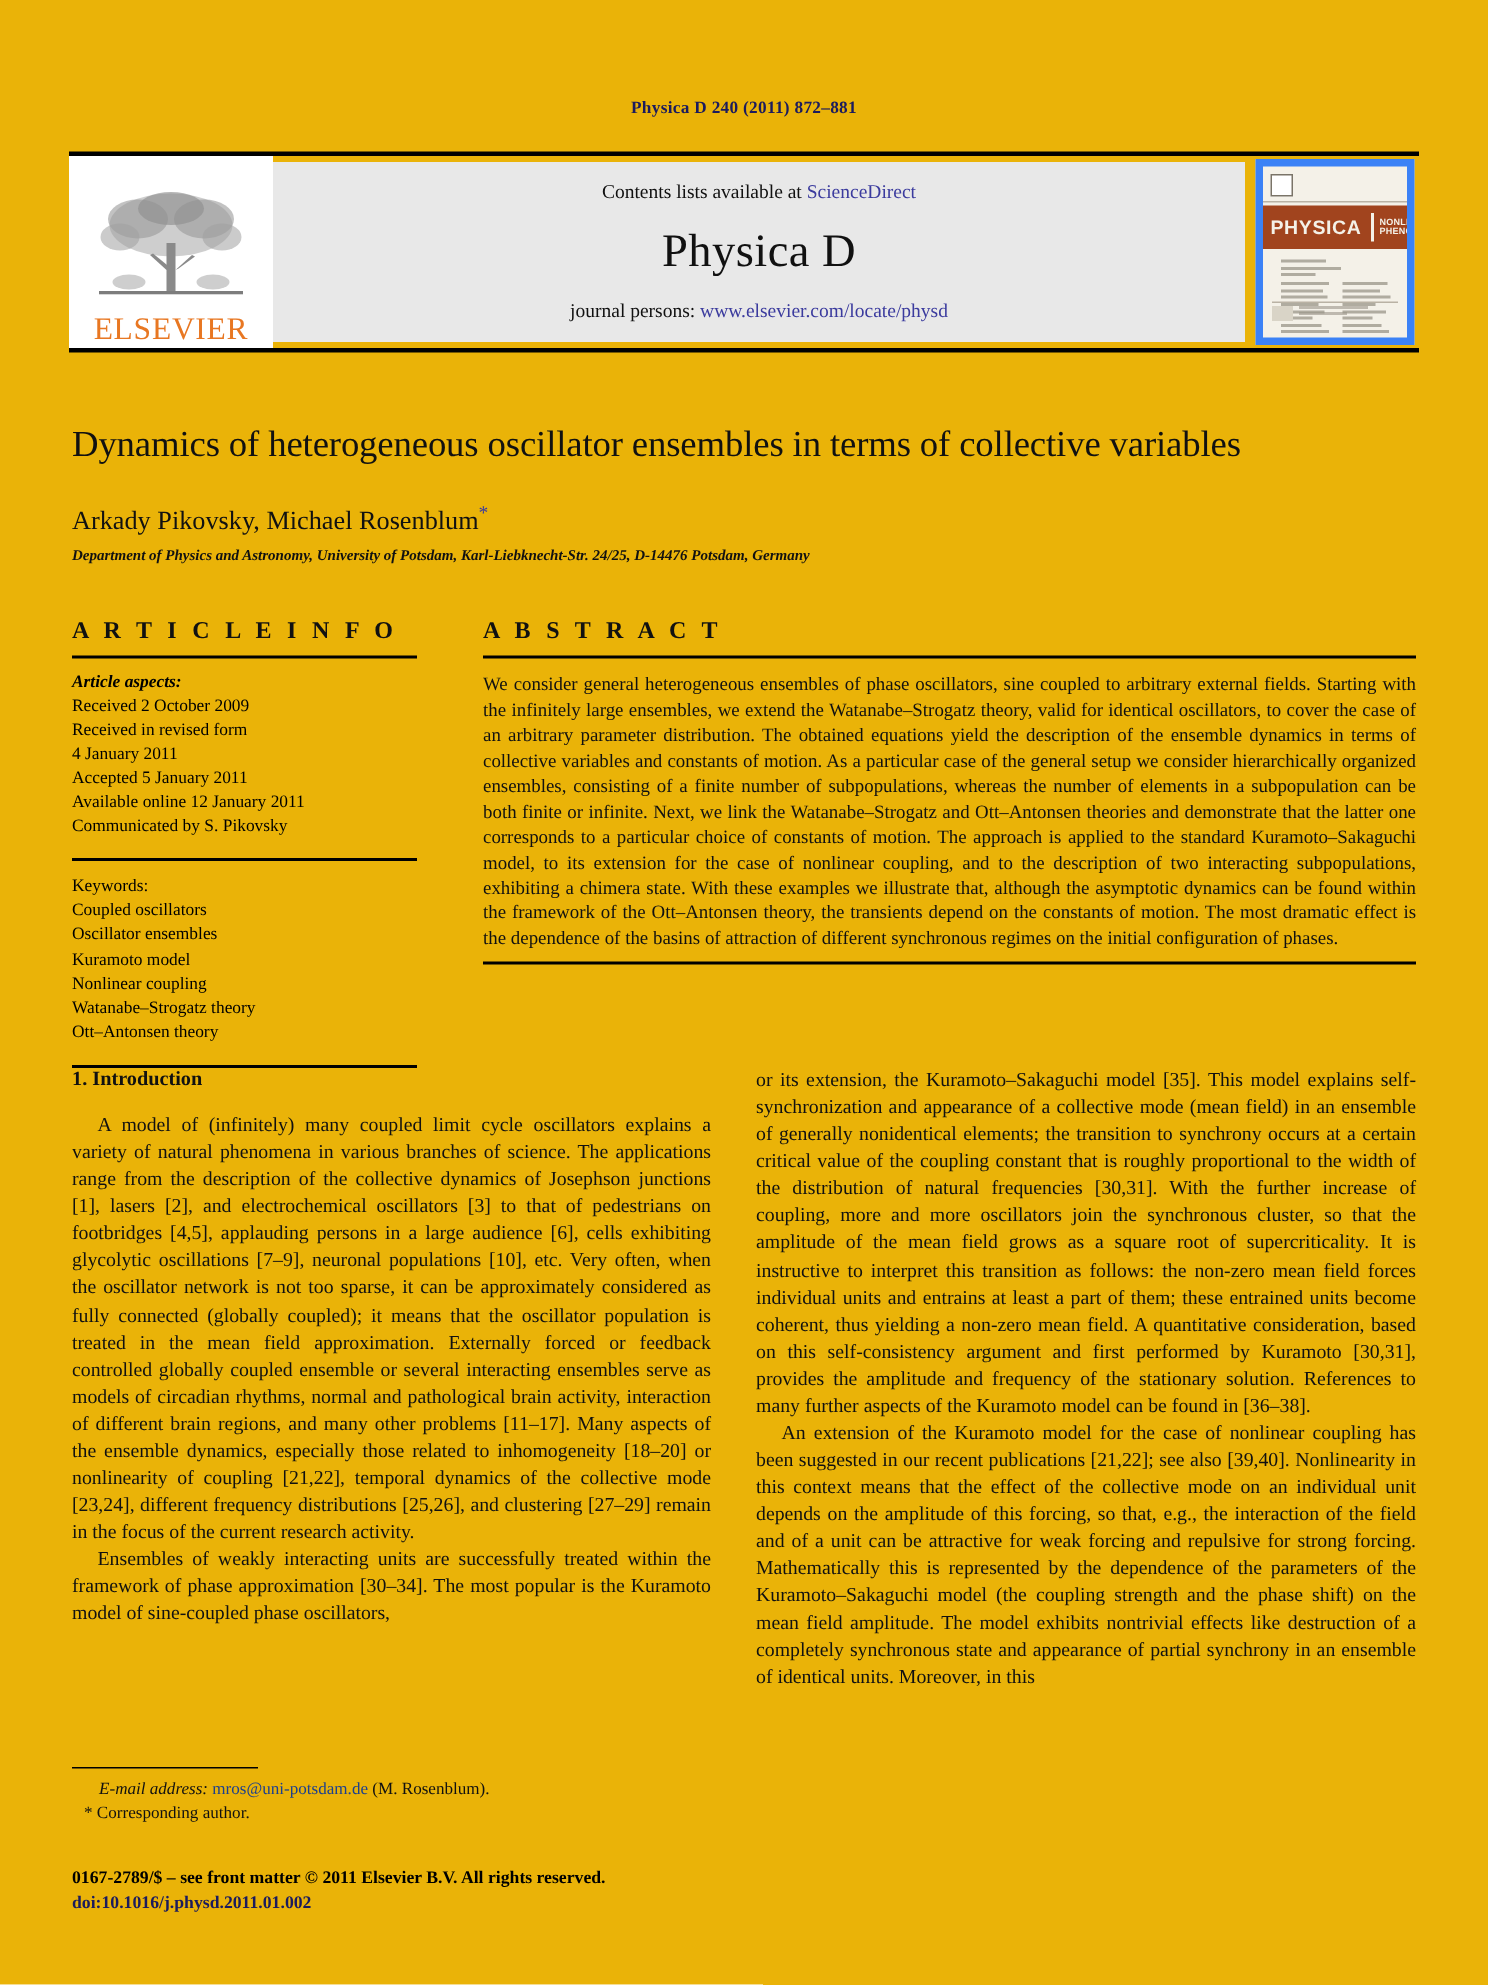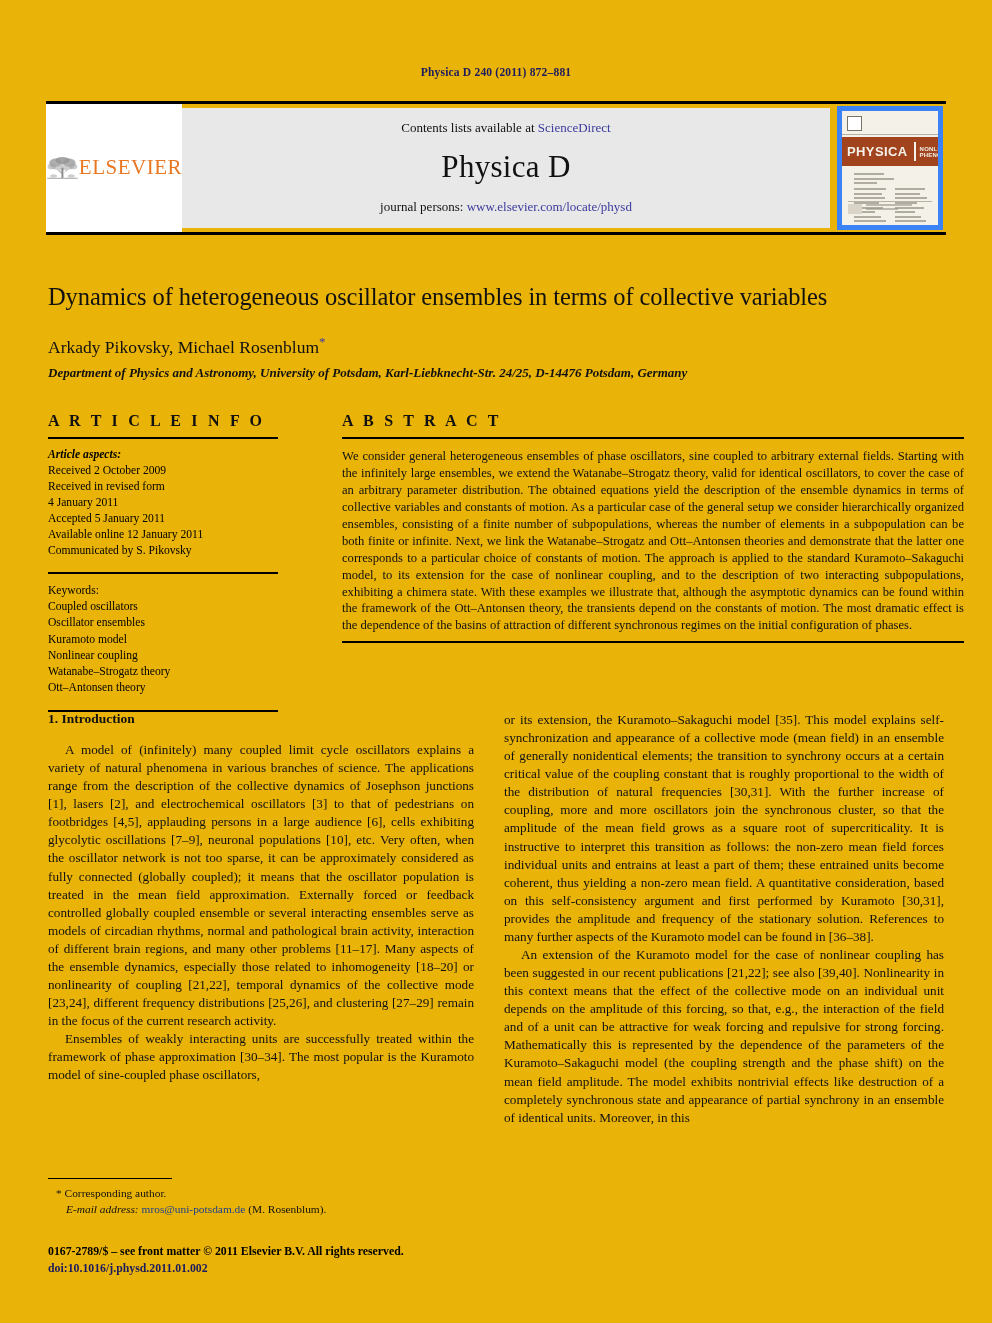--- a/index.html
+++ b/index.html
@@ -51,20 +51,21 @@
     height: 100%;
     display: flex;
     align-items: stretch;
   }
   .elsevier-cell {
     width: 136px;
     flex: 0 0 136px;
     position: relative;
     background: #fff;
     display: flex;
+    flex-direction: column;
     align-items: center;
     justify-content: flex-end;
     padding-bottom: 2px;
     box-sizing: border-box;
   }
   .tree-svg { display:block; margin-top: 4px; }
   .elsevier-word {
     font-family: "Liberation Serif", serif;
     font-size: 21px;
     letter-spacing: 0.5px;
@@ -182,40 +183,39 @@
     color: #111;
     letter-spacing: -0.1px;
   }
   .authors {
     font-size: 17.5px;
     margin-top: 22px;
     color: #111;
   }
   .authors .star { color: #3b3b9e; font-size: 13px; vertical-align: super; }
   .affiliation {
-    font-size: 13px;
+    font-size: 10px;
     font-style: italic;
     font-weight: bold;
     margin-top: 7px;
     color: #111;
   }
 
   
   .info-col {
     position: absolute;
     left: 48px;
     top: 412px;
     width: 230px;
   }
   .abs-col {
     position: absolute;
     left: 322px;
     top: 412px;
     width: 622px;
-    margin-left: 20px;
   }
   .sec-head {
     font-size: 16px;
     font-weight: bold;
     letter-spacing: 3.2px;
     color: #111;
     margin-bottom: 7px;
   }
   .rule-thick { border-top: 2.5px solid #000; }
   .info-body { padding-top: 8px; font-size: 11.6px; line-height: 1.38; }
@@ -447,29 +447,29 @@
     <p class="bd">Ensembles of weakly interacting units are successfully treated within the framework of phase approximation [30–34]. The most popular is the Kuramoto model of sine-coupled phase oscillators,</p>
   </div>
 
   <div class="body-right">
     <p class="bd noindent">or its extension, the Kuramoto–Sakaguchi model [35]. This model explains self-synchronization and appearance of a collective mode (mean field) in an ensemble of generally nonidentical elements; the transition to synchrony occurs at a certain critical value of the coupling constant that is roughly proportional to the width of the distribution of natural frequencies [30,31]. With the further increase of coupling, more and more oscillators join the synchronous cluster, so that the amplitude of the mean field grows as a square root of supercriticality. It is instructive to interpret this transition as follows: the non-zero mean field forces individual units and entrains at least a part of them; these entrained units become coherent, thus yielding a non-zero mean field. A quantitative consideration, based on this self-consistency argument and first performed by Kuramoto [30,31], provides the amplitude and frequency of the stationary solution. References to many further aspects of the Kuramoto model can be found in [36–38].</p>
     <p class="bd">An extension of the Kuramoto model for the case of nonlinear coupling has been suggested in our recent publications [21,22]; see also [39,40]. Nonlinearity in this context means that the effect of the collective mode on an individual unit depends on the amplitude of this forcing, so that, e.g., the interaction of the field and of a unit can be attractive for weak forcing and repulsive for strong forcing. Mathematically this is represented by the dependence of the parameters of the Kuramoto–Sakaguchi model (the coupling strength and the phase shift) on the mean field amplitude. The model exhibits nontrivial effects like destruction of a completely synchronous state and appearance of partial synchrony in an ensemble of identical units. Moreover, in this</p>
   </div>
 
   <div class="footnote">
     <div class="fn-rule"></div>
-    <div class="fn-line">
-      <span class="star">*</span>
-      <span>Corresponding author.</span>
-    </div>
     <div class="fn-line" style="text-indent:0; padding-left:18px;">
       <span class="em">E-mail address:</span>
       <span class="mail">mros@uni-potsdam.de</span>
       <span>(M. Rosenblum).</span>
     </div>
+    <div class="fn-line">
+      <span class="star">*</span>
+      <span>Corresponding author.</span>
+    </div>
   </div>
 
   <div class="footer">
     <div>0167-2789/$ – see front matter © 2011 Elsevier B.V. All rights reserved.</div>
     <div class="doi">doi:10.1016/j.physd.2011.01.002</div>
   </div>
 
 </div>
 
 </body></html>

